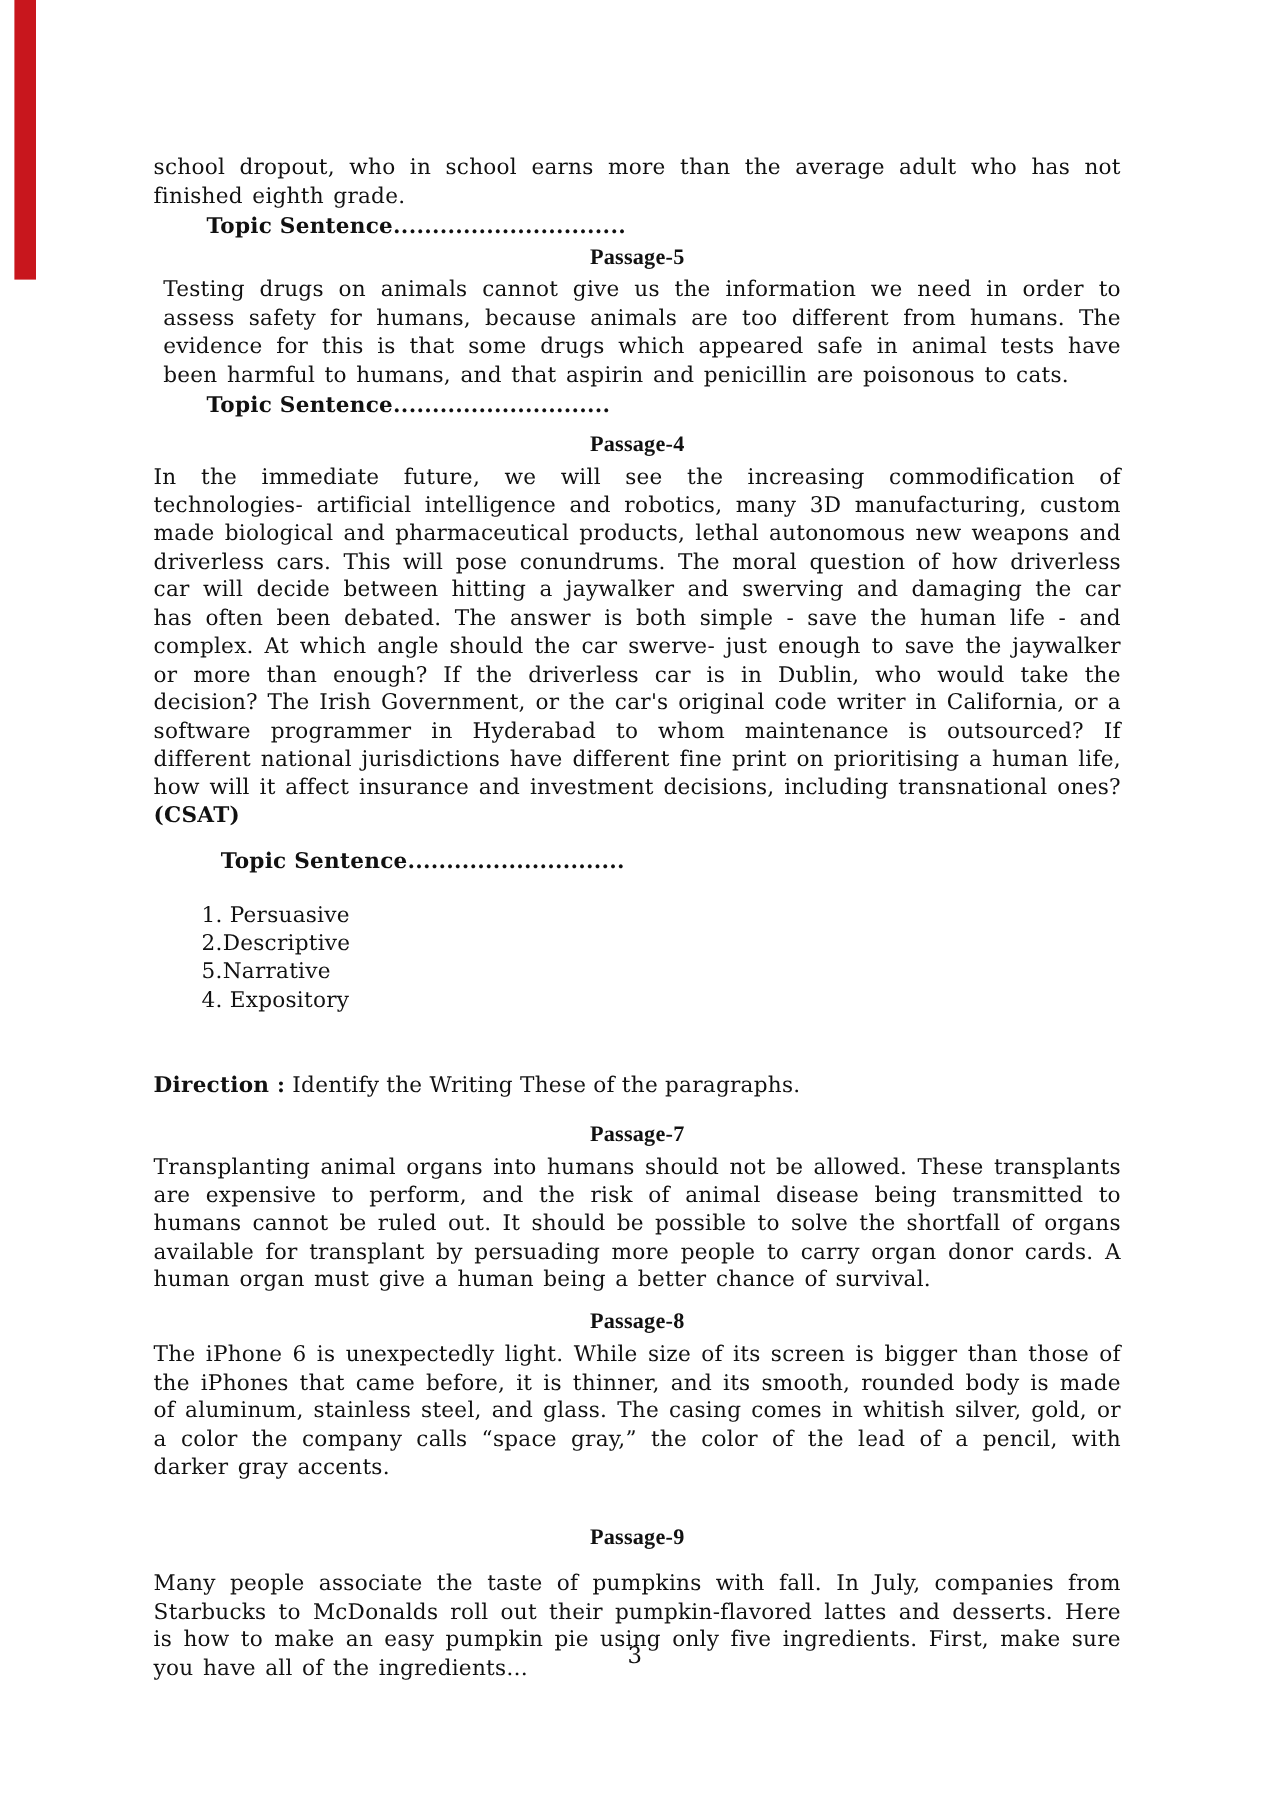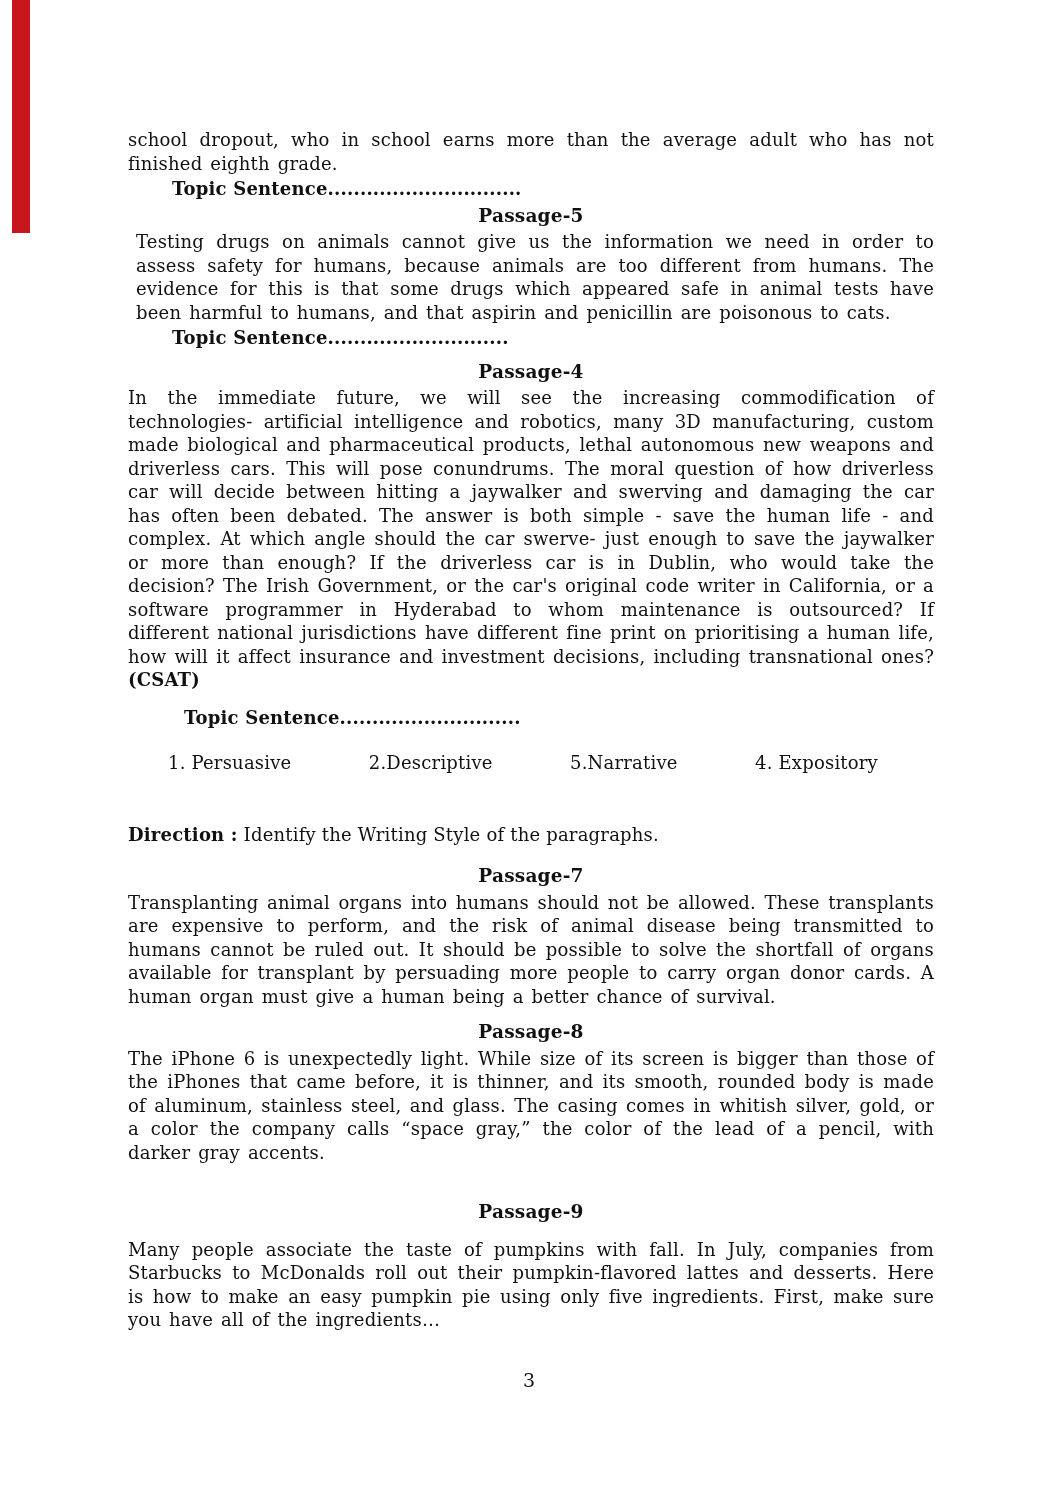--- a/index.html
+++ b/index.html
@@ -42,39 +42,41 @@
     padding-left: 44px;
     margin-top: 2px;
   }
   .topic-sentence.more-indent { padding-left: 56px; margin-top: 14px; }
   .passage-heading {
     text-align: center;
     font-weight: bold;
     font-size: 18.5px;
     margin-top: 3px;
     margin-bottom: 3px;
+    font-family: Liberation Serif, serif;
   }
   .heading-gap-top { margin-top: 10px; }
   .box-wrap {
     text-align: center;
     margin-top: 22px;
   }
   .style-box {
     display: inline-block;
     border: 2px solid #000000;
     padding: 10px 26px;
     font-weight: bold;
     font-size: 20px;
   }
   .styles-row {
     display: flex;
     justify-content: space-between;
     padding: 0 56px 0 40px;
     margin-top: 22px;
     font-size: 18px;
+    flex-direction: column;
   }
   .direction-line {
     margin-top: 48px;
   }
   .p7-gap { margin-top: 18px; }
   .p8-gap { margin-top: 12px; }
   .p9-gap { margin-top: 36px; text-align: center; }
   .p9-body-gap { margin-top: 14px; }
   .page-number {
     position: absolute;
@@ -107,21 +109,21 @@
   <p class="topic-sentence more-indent">Topic Sentence............................</p>
 
 
   <div class="styles-row">
     <span>1. Persuasive</span>
     <span>2.Descriptive</span>
     <span>5.Narrative</span>
     <span>4. Expository</span>
   </div>
 
-  <p class="direction-line"><span class="bold">Direction :</span><span> Identify the Writing Style of the paragraphs.</span></p>
+  <p class="direction-line"><span class="bold">Direction :</span><span> Identify the Writing These of the paragraphs.</span></p>
 
   <p class="passage-heading p7-gap">Passage-7</p>
   <p class="para">Transplanting animal organs into humans should not be allowed. These transplants are expensive to perform, and the risk of animal disease being transmitted to humans cannot be ruled out. It should be possible to solve the shortfall of organs available for transplant by persuading more people to carry organ donor cards. A human organ must give a human being a better chance of survival.</p>
 
   <p class="passage-heading p8-gap">Passage-8</p>
   <p class="para">The iPhone 6 is unexpectedly light. While size of its screen is bigger than those of the iPhones that came before, it is thinner, and its smooth, rounded body is made of aluminum, stainless steel, and glass. The casing comes in whitish silver, gold, or a color the company calls “space gray,” the color of the lead of a pencil, with darker gray accents.</p>
 
   <p class="passage-heading p9-gap">Passage-9</p>
   <p class="para p9-body-gap">Many people associate the taste of pumpkins with fall. In July, companies from Starbucks to McDonalds roll out their pumpkin-flavored lattes and desserts. Here is how to make an easy pumpkin pie using only five ingredients. First, make sure you have all of the ingredients…</p>
 

